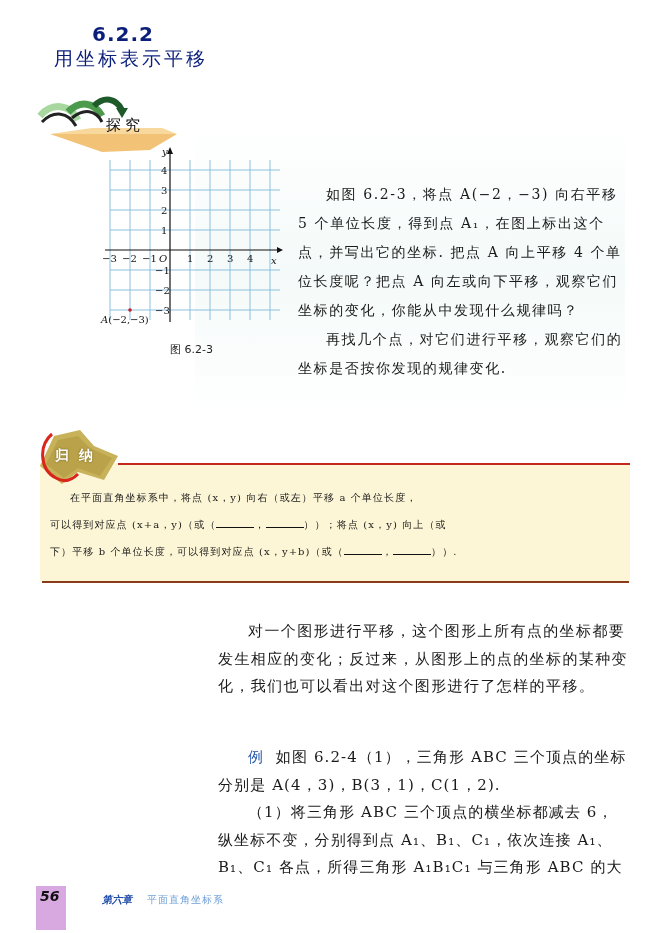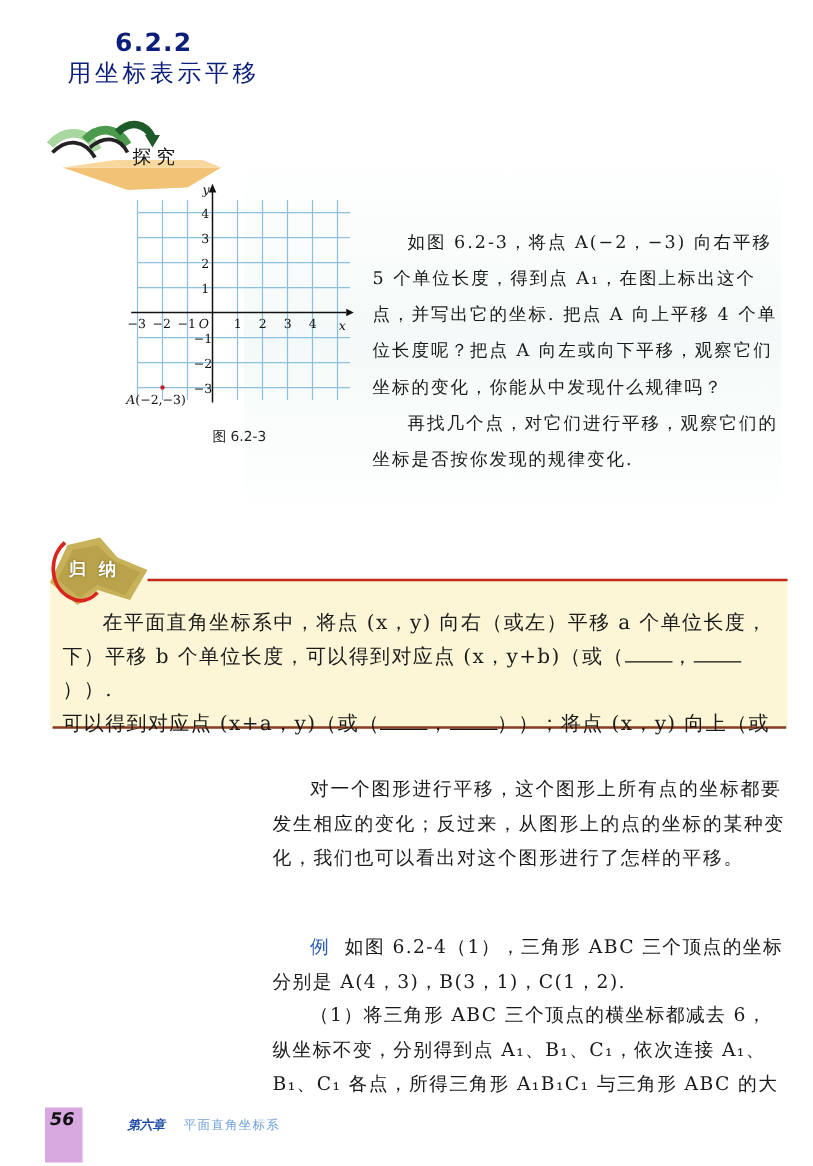--- a/index.html
+++ b/index.html
@@ -32,21 +32,21 @@
   .explore-text { left:298px; top:180px; width:330px; font-size:14px; line-height:29px; letter-spacing:1.6px; }
   .explore-text p { margin:0; }
   .indent { text-indent:2em; }
 
   
   .summary-box { left:40px; top:463px; width:590px; height:118px; background:#fcf6d6; }
   .summary-topline { left:118px; top:463px; width:512px; height:2px; background:#c2281c; }
   .summary-bottomline { left:42px; top:581px; width:587px; height:2px; background:#8a3b1c; }
   .summary-badge { left:34px; top:428px; width:85px; height:58px; }
   .summary-label { left:55px; top:447px; font-size:14px; font-weight:bold; color:#fff; letter-spacing:10px; font-family:"DejaVu Sans", sans-serif; text-shadow:0 0 2px #6b5a10; }
-  .summary-text { left:50px; top:484px; width:575px; font-size:16px; line-height:27px; letter-spacing:1.1px; }
+  .summary-text { left:50px; top:484px; width:575px; font-size:10px; line-height:27px; letter-spacing:1.1px; }
   .summary-text p { margin:0; }
   .blank { display:inline-block; width:38px; border-bottom:1px solid #111; height:14px; vertical-align:baseline; }
 
   
   .body-text { left:218px; top:618px; width:410px; font-size:15px; line-height:27.5px; letter-spacing:1.4px; }
   .body-text p { margin:0; }
   .example { left:218px; top:744px; width:410px; font-size:15px; line-height:27.5px; letter-spacing:1.1px; }
   .example p { margin:0; }
   .ex-tag { color:#2a5bb0; }
 
@@ -136,22 +136,22 @@
 <div class="abs summary-topline"></div>
 <div class="abs summary-bottomline"></div>
 <svg class="abs summary-badge" viewBox="0 0 85 58">
   <polygon points="20,8 46,2 60,18 84,28 70,52 44,44 28,56 6,38" fill="#c7b25a"></polygon>
   <polygon points="24,12 44,8 56,20 78,30 66,48 44,40 30,50 12,36" fill="#b9a249"></polygon>
   <path d="M18,6 C4,18 6,42 22,50 C32,56 40,50 44,46" stroke="#d8261c" stroke-width="3" fill="none"></path>
 </svg>
 <div class="abs summary-label">归纳</div>
 <div class="abs summary-text">
   <p class="indent">在平面直角坐标系中，将点 (x，y) 向右（或左）平移 a 个单位长度，</p>
+  <p><span>可以得到对应点 (x+a，y)（或（</span><span class="blank"></span><span>，</span><span class="blank"></span><span>））；将点 (x，y) 向上（或</span></p>
   <p><span>下）平移 b 个单位长度，可以得到对应点 (x，y+b)（或（</span><span class="blank"></span><span>，</span><span class="blank"></span><span>））.</span></p>
-  <p><span>可以得到对应点 (x+a，y)（或（</span><span class="blank"></span><span>，</span><span class="blank"></span><span>））；将点 (x，y) 向上（或</span></p>
 </div>
 
 <div class="abs body-text">
   <p class="indent">对一个图形进行平移，这个图形上所有点的坐标都要发生相应的变化；反过来，从图形上的点的坐标的某种变化，我们也可以看出对这个图形进行了怎样的平移。</p>
 </div>
 
 <div class="abs example">
   <p class="indent"><span class="ex-tag">例</span>&nbsp;&nbsp;<span>如图 6.2-4（1），三角形 ABC 三个顶点的坐标分别是 A(4，3)，B(3，1)，C(1，2).</span></p>
   <p class="indent">（1）将三角形 ABC 三个顶点的横坐标都减去 6，纵坐标不变，分别得到点 A₁、B₁、C₁，依次连接 A₁、B₁、C₁ 各点，所得三角形 A₁B₁C₁ 与三角形 ABC 的大</p>
 </div>

